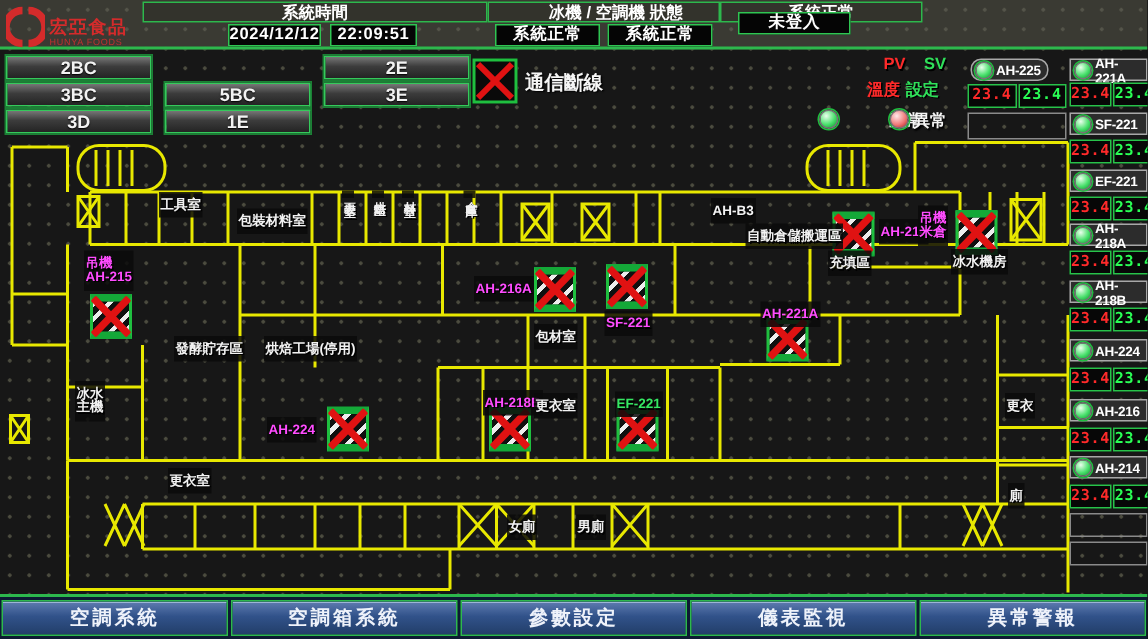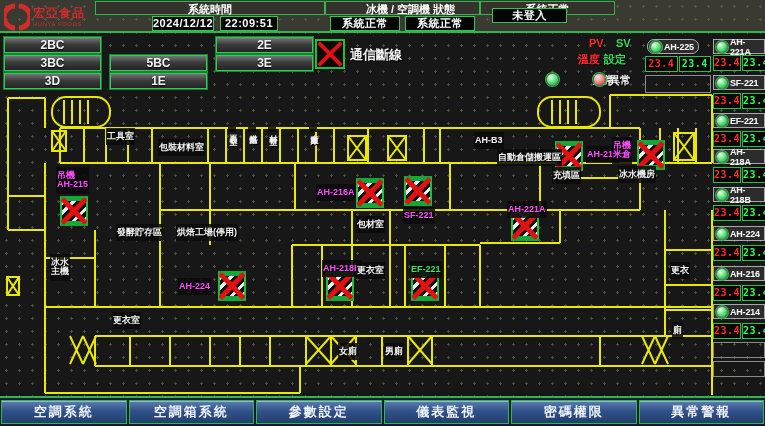--- a/index.html
+++ b/index.html
@@ -30,21 +30,21 @@
     color:#fff;font-size:11px;font-weight:bold;border:1px solid #2fc552;box-sizing:border-box;
     background:#050505;letter-spacing:0.5px;
   }
   .login-btn{
     position:absolute;left:622px;top:2px;width:133px;height:28px;
     background:linear-gradient(#7d95c2,#39598e 45%,#27446f);
     border:2px solid #2db84d;box-sizing:border-box;
     color:#eef2fa;font-size:14px;font-weight:bold;text-align:center;line-height:24px;
     box-shadow:inset 0 1px 0 #aebfdd;cursor:pointer;
   }
-  .logo{position:absolute;left:4px;top:1px;width:90px;height:31px;display:flex;align-items:center;gap:3px;}
+  .logo{position:absolute;left:4px;top:1px;width:90px;height:31px;display:flex;align-items:flex-end;gap:3px;}
   .logo-txt{display:flex;flex-direction:column;line-height:1;}
   .brand{color:#d42b2b;font-size:12px;font-weight:bold;letter-spacing:1px;}
   .brand-en{color:#c03030;font-size:6px;letter-spacing:0.5px;margin-top:2px;}
   
   .fbtn{
     position:absolute;width:97px;height:16px;box-sizing:border-box;
     background:linear-gradient(#767676,#3c3c3c 45%,#242424);
     border:1px solid #35c95b;outline:1px solid #1b8035;
     color:#f2f2f2;font-size:12px;font-weight:bold;text-align:center;line-height:14px;
     z-index:20;cursor:pointer;text-shadow:0 1px 1px #000;
@@ -238,21 +238,21 @@
 <span class="wlab vert" style="left:228px;top:127px;">更衣室</span>
 <span class="wlab vert" style="left:248px;top:127px;">烘焙區</span>
 <span class="wlab vert" style="left:268px;top:127px;">材料室</span>
 <span class="wlab vert" style="left:309px;top:127px;">倉庫區</span>
 <span class="wlab" style="left:474px;top:132px;">AH-B3</span>
 <span class="wlab" style="left:497px;top:149px;">自動倉儲搬運區</span>
 <span class="wlab" style="left:116px;top:224px;">發酵貯存區</span>
 <span class="wlab" style="left:176px;top:224px;">烘焙工場(停用)</span>
 <span class="wlab" style="left:356px;top:216px;">包材室</span>
 <span class="wlab" style="left:552px;top:167px;">充填區</span>
-<span class="wlab" style="left:618px;top:166px;">冰水機房</span>
+<span class="wlab" style="left:634px;top:166px;">冰水機房</span>
 <span class="wlab" style="left:356px;top:262px;">更衣室</span>
 <span class="wlab" style="left:50px;top:254px;">冰水
 主機</span>
 <span class="wlab" style="left:112px;top:312px;">更衣室</span>
 <span class="wlab" style="left:338px;top:343px;">女廁</span>
 <span class="wlab" style="left:384px;top:343px;">男廁</span>
 <span class="wlab" style="left:670px;top:262px;">更衣</span>
 <span class="wlab" style="left:672px;top:322px;">廁</span>
 
 <div class="eq-name" style="left:647px;top:39px;width:52px;border-radius:7px;">
@@ -338,15 +338,14 @@
 </div>
 
 <div class="empty-box" style="left:713px;top:342px;width:52px;height:16px;"></div>
 <div class="empty-box" style="left:713px;top:361px;width:52px;height:16px;"></div>
 
 <div class="nav">
   <div class="nav-btn">空調系統</div>
   <div class="nav-btn">空調箱系統</div>
   <div class="nav-btn">參數設定</div>
   <div class="nav-btn">儀表監視</div>
-  <div class="nav-btn">密碼權限</div>
   <div class="nav-btn">異常警報</div>
 </div>
 
 </body></html>

